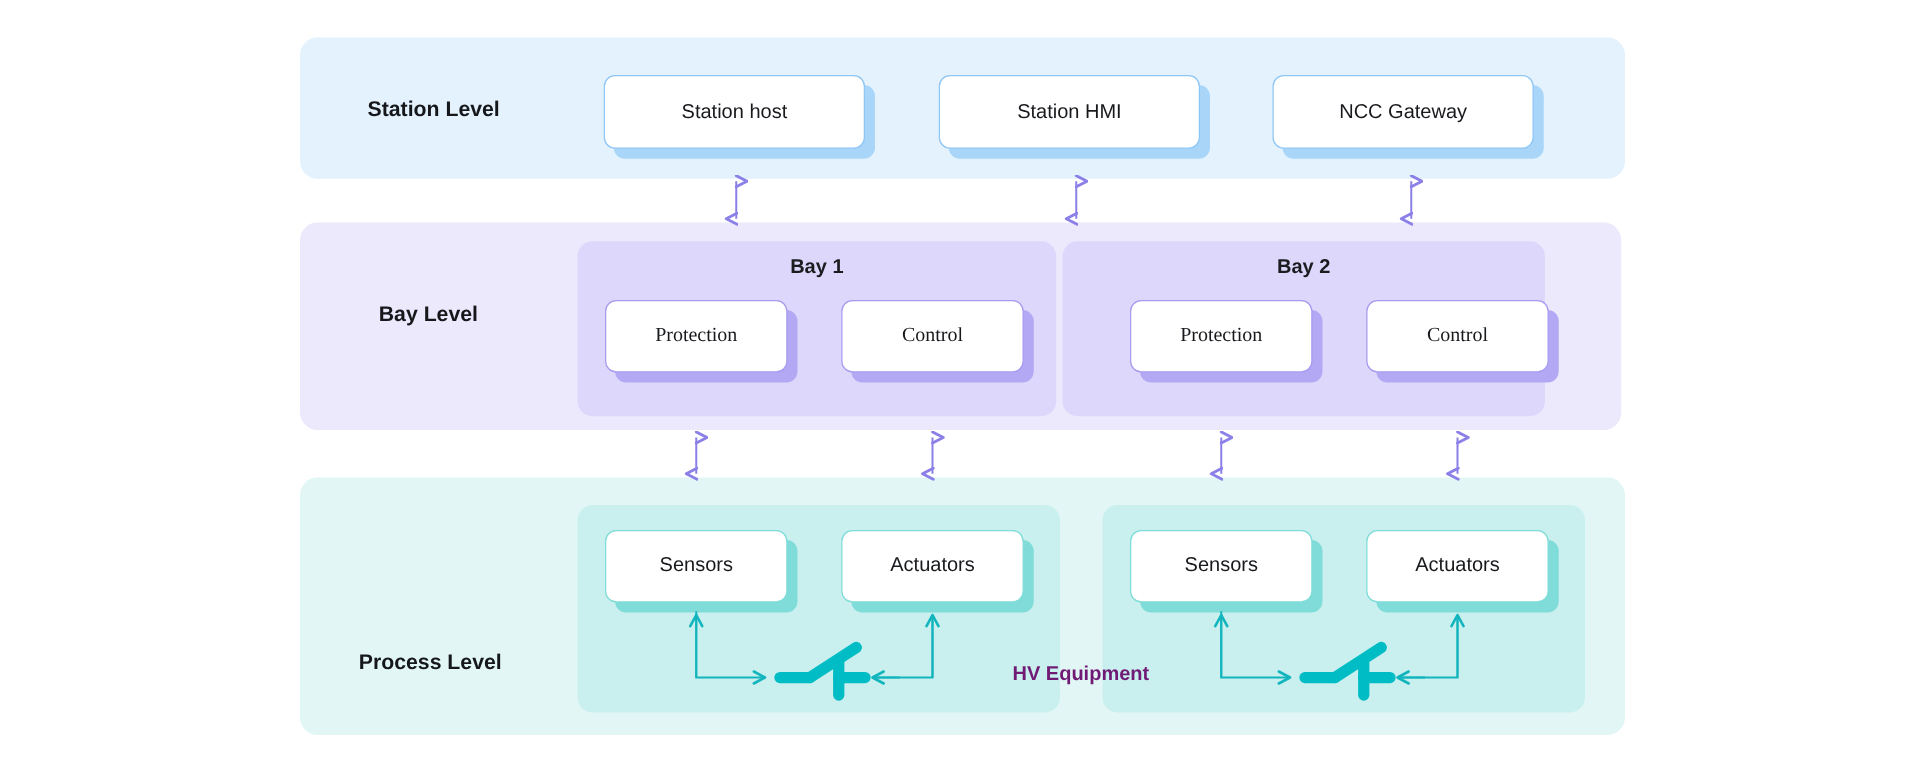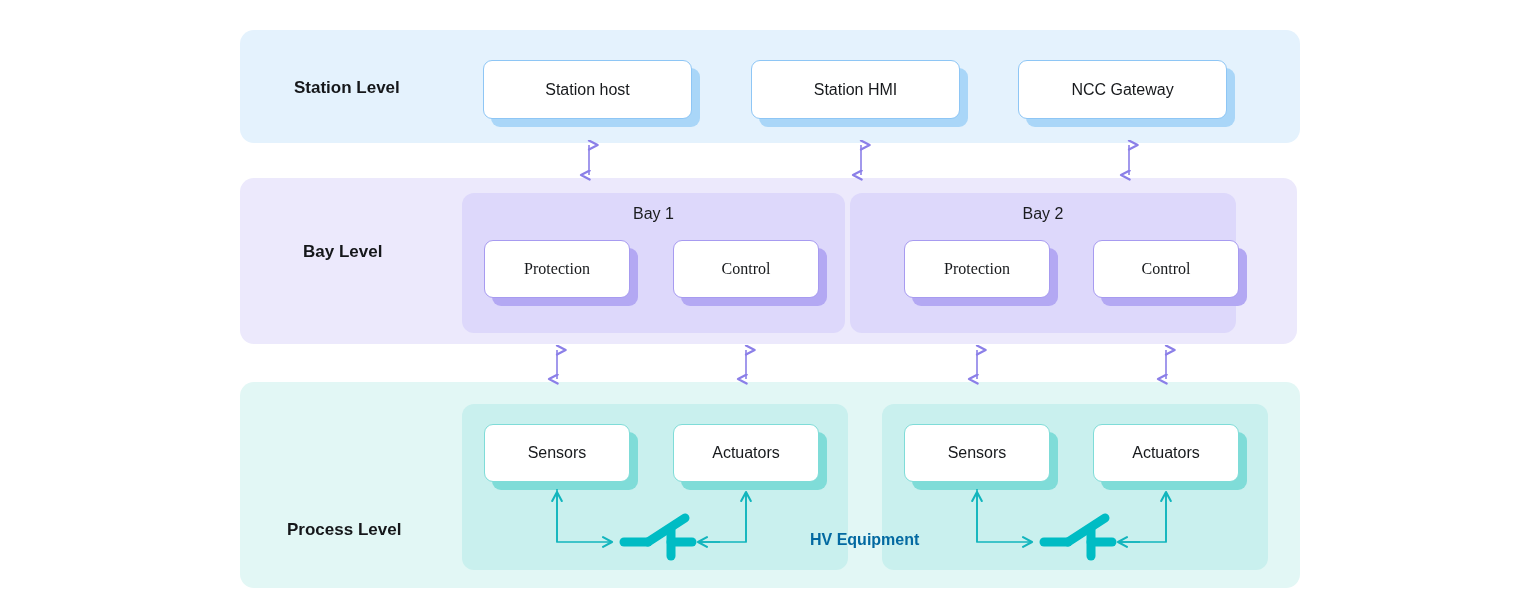--- a/index.html
+++ b/index.html
@@ -19,21 +19,21 @@
   .band-label {
     position: absolute;
     font-size: 17px; font-weight: bold; color: #15171a;
     white-space: nowrap;
   }
   .lbl-station { left: 294px; top: 78px; }
   .lbl-bay     { left: 303px; top: 242px; }
   .lbl-process { left: 287px; top: 480px; margin-top: 40px; }
 
   
-  .group { position: absolute; border-radius: 12px; }
+  .group { position: absolute; border-radius: 12px; font-weight: bold; }
   .group-bay     { background: #ddd8fb; }
   .group-process { background: #c9f0ee; }
 
   .g-bay1  { left: 462px; top: 193px; width: 383px; height: 140px; }
   .g-bay2  { left: 850px; top: 193px; width: 386px; height: 140px; }
   .g-proc1 { left: 462px; top: 404px; width: 386px; height: 166px; }
   .g-proc2 { left: 882px; top: 404px; width: 386px; height: 166px; }
 
   .group-title {
     position: absolute; width: 100%; top: 12px; left: 0;
@@ -65,21 +65,21 @@
   .n-b2c { left: 1093px; top: 240px; width: 146px; height: 58px; }
 
   
   .n-p1s { left: 484px;  top: 424px; width: 146px; height: 58px; }
   .n-p1a { left: 673px;  top: 424px; width: 146px; height: 58px; }
   .n-p2s { left: 904px;  top: 424px; width: 146px; height: 58px; }
   .n-p2a { left: 1093px; top: 424px; width: 146px; height: 58px; }
 
   .hv-label {
     position: absolute; left: 810px; top: 531px;
-    font-size: 16px; font-weight: bold; color: #0369a1;
+    font-size: 16px; font-weight: bold; color: #701a75;
     white-space: nowrap;
   }
 
   .flow { position: absolute; left: 0; top: 0; }
 </style>
 </head>
 <body>
 
 <div id="stage">
 

